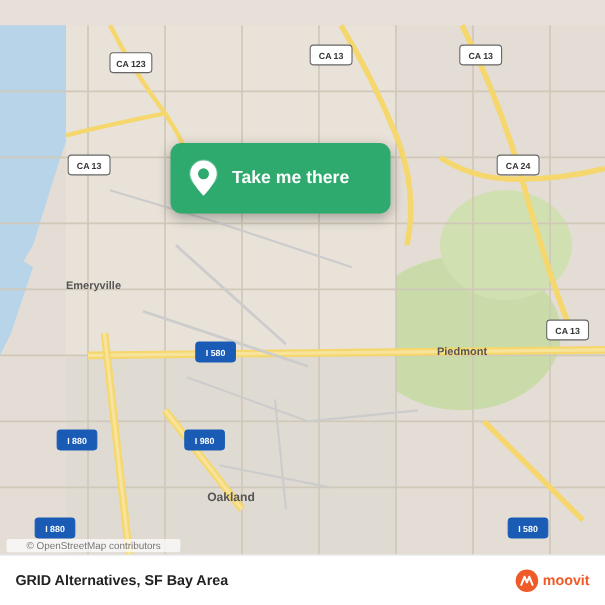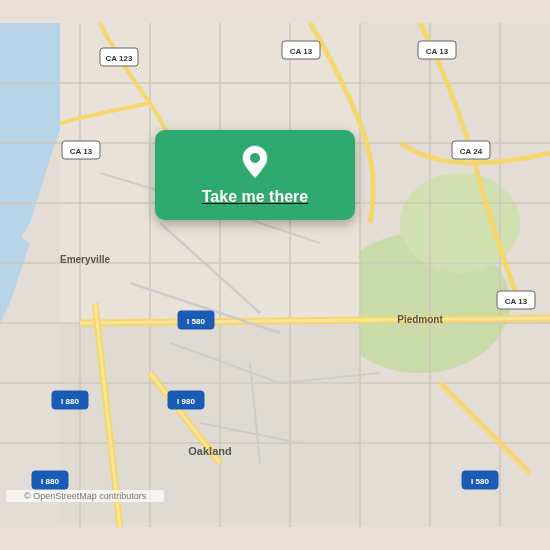--- a/index.html
+++ b/index.html
@@ -80,26 +80,25 @@
     
     .take-me-there-card {
       position: absolute;
       top: 130px;
       left: 155px;
       background: #2eaa6e;
       border-radius: 10px;
       width: 200px;
       padding: 14px 12px 14px 12px;
       display: flex;
-      flex-direction: column;
+      flex-direction: row;
       align-items: center;
       gap: 8px;
       cursor: pointer;
       box-shadow: 0 4px 12px rgba(0,0,0,0.3);
-      text-decoration: underline;
     }
 
     .location-pin-icon {
       width: 36px;
       height: 36px;
     }
 
     .take-me-there-text {
       color: white;
       font-size: 16px;
@@ -219,14 +218,25 @@
 
     <svg class="location-pin-icon" viewBox="0 0 36 36" xmlns="http://www.w3.org/2000/svg">
       <circle cx="18" cy="14" r="13" fill="white" opacity="0.25"></circle>
       <circle cx="18" cy="14" r="8" fill="white" opacity="0.3"></circle>
       <path d="M18 2 C11.4 2 6 7.4 6 14 C6 22 18 34 18 34 C18 34 30 22 30 14 C30 7.4 24.6 2 18 2 Z" fill="white"></path>
       <circle cx="18" cy="14" r="5" fill="#2eaa6e"></circle>
     </svg>
     <span class="take-me-there-text">Take me there</span>
   </div>
 
+  <div class="bottom-bar">
+    <span class="bottom-title">GRID Alternatives, SF Bay Area</span>
+    <div class="moovit-logo">
+
+      <svg class="moovit-icon" viewBox="0 0 30 30" xmlns="http://www.w3.org/2000/svg">
+        <circle cx="15" cy="15" r="14" fill="#f05a28"></circle>
+        <path d="M8 20 L12 10 L15 17 L18 10 L22 20" stroke="white" stroke-width="2.5" fill="none" stroke-linecap="round" stroke-linejoin="round"></path>
+      </svg>
+      <span class="moovit-text">moovit</span>
+    </div>
+  </div>
 
 </div>
 
 </body></html>

